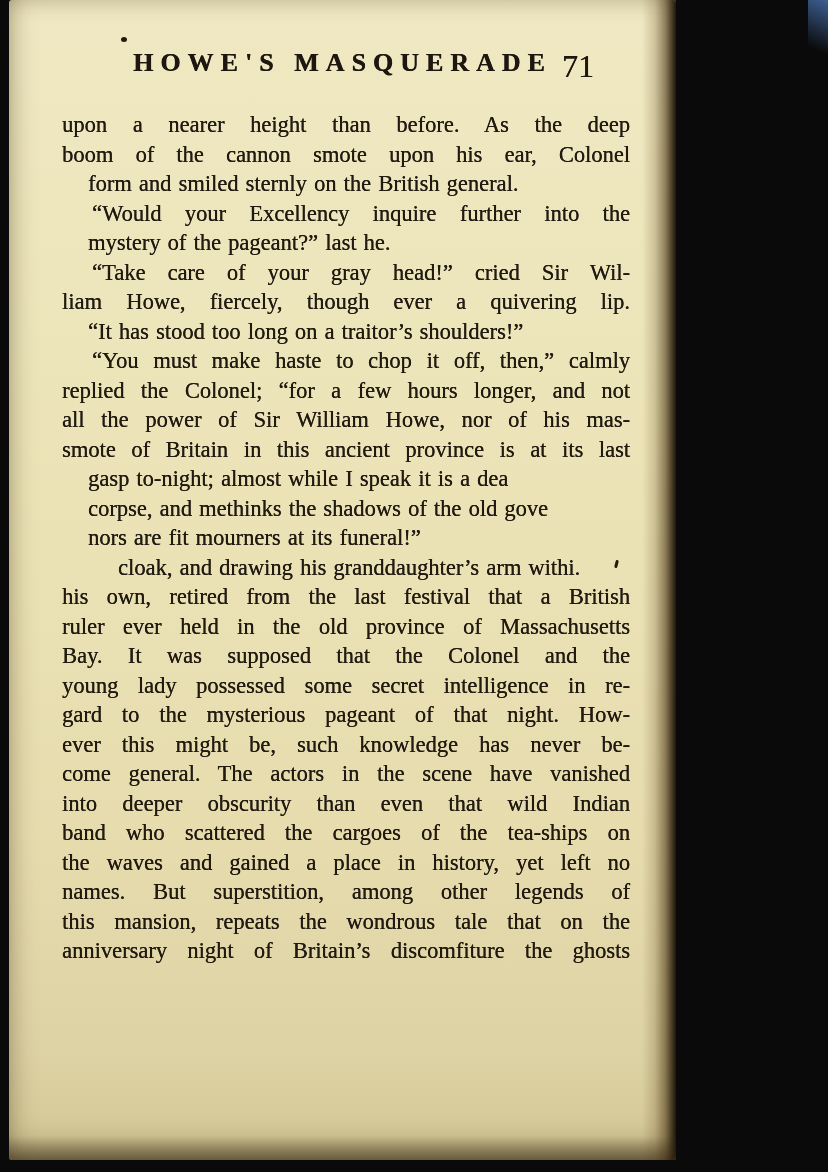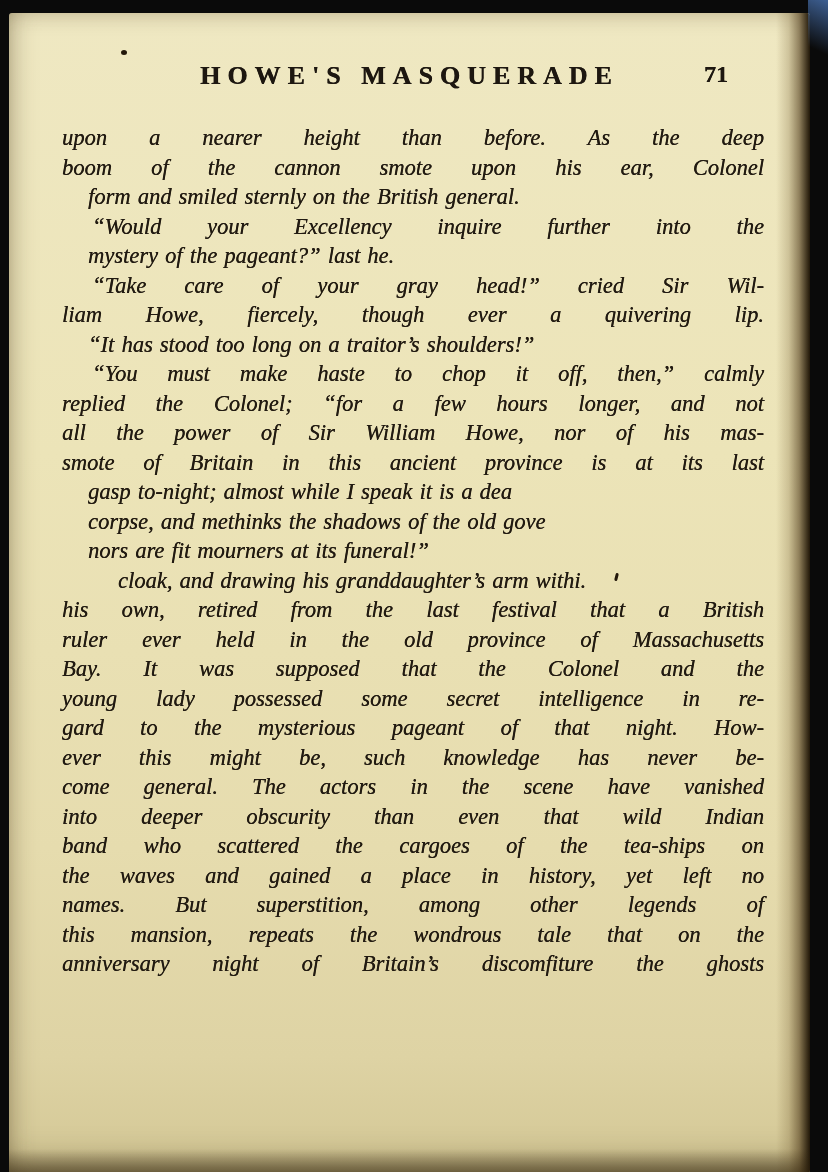--- a/index.html
+++ b/index.html
@@ -21,22 +21,22 @@
     right: 0;
     top: 0;
     width: 20px;
     height: 70px;
     background: linear-gradient(205deg, rgba(70,110,170,0.85), rgba(70,110,170,0) 70%);
     z-index: 3;
   }
   .paper {
     position: absolute;
     left: 9px;
-    top: 13px;
-    width: 801px;
+    top: 0;
+    width: 667px;
     height: 1160px;
     border-radius: 3px;
     background: linear-gradient(180deg, #efe8c2 0%, #ece4b8 38%, #e6dcae 72%, #ded3a4 90%, #d3c795 100%);
     box-shadow:
       inset 16px 0 28px -16px rgba(70, 52, 22, 0.35),
       inset 0 14px 22px -14px rgba(70, 52, 22, 0.25),
       inset 0 -26px 32px -18px rgba(62, 46, 18, 0.5);
   }
   .gutter-shadow {
     position: absolute;
@@ -72,28 +72,27 @@
     font-size: 26px;
     font-weight: 700;
     letter-spacing: 7px;
     color: #1d1710;
     text-shadow: 0.3px 0 0 currentColor;
   }
   .page-number {
     position: absolute;
     right: 82px;
     top: 48px;
-    font-size: 24px;
-    font-weight: 700;
+    font-size: 32px;
+    font-weight: 400;
     color: #1d1710;
     text-shadow: 0.3px 0 0 currentColor;
   }
   .page-body {
     padding: 28px 46px 0 53px;
-    font-style: italic;
   }
   .line {
     font-size: 22.5px;
     line-height: 29.5px;
     color: #211a11;
     word-spacing: 1.5px;
     text-align: justify;
     text-justify: inter-word;
     text-align-last: justify;
     text-shadow: 0.25px 0 0 currentColor;

